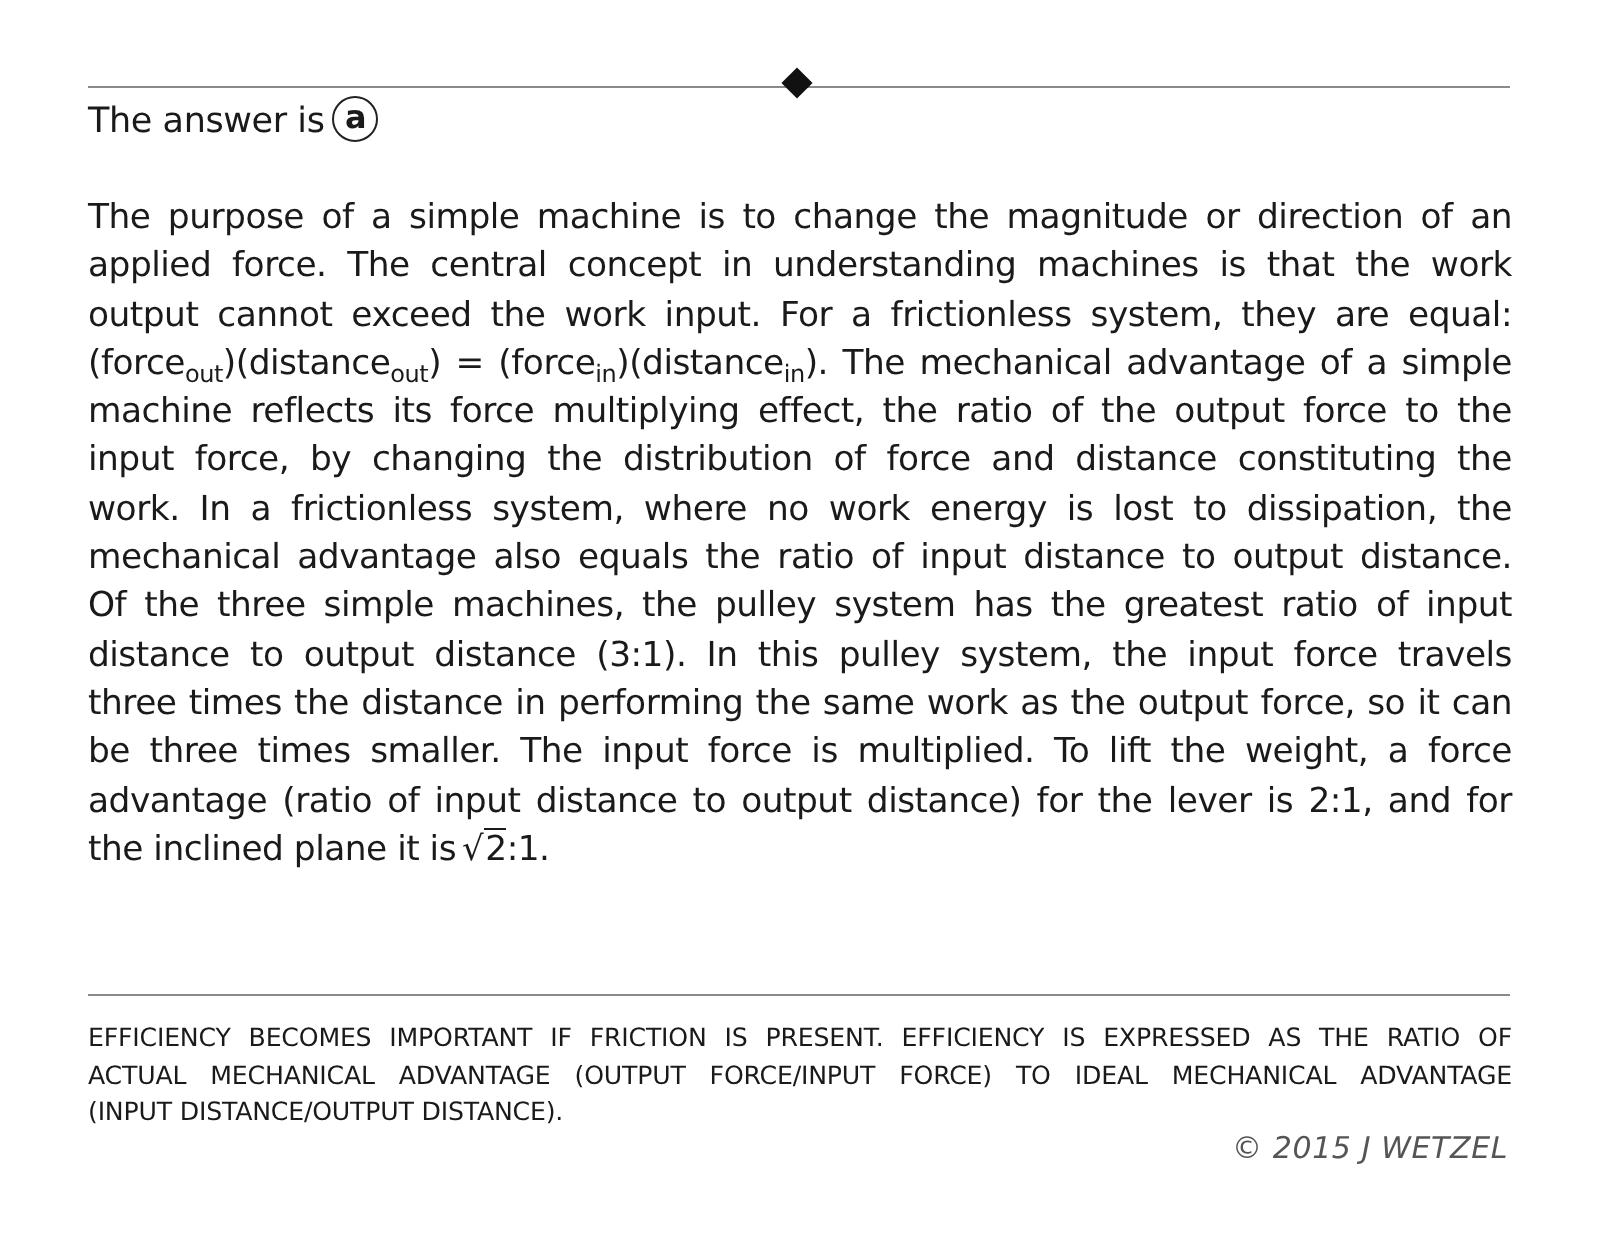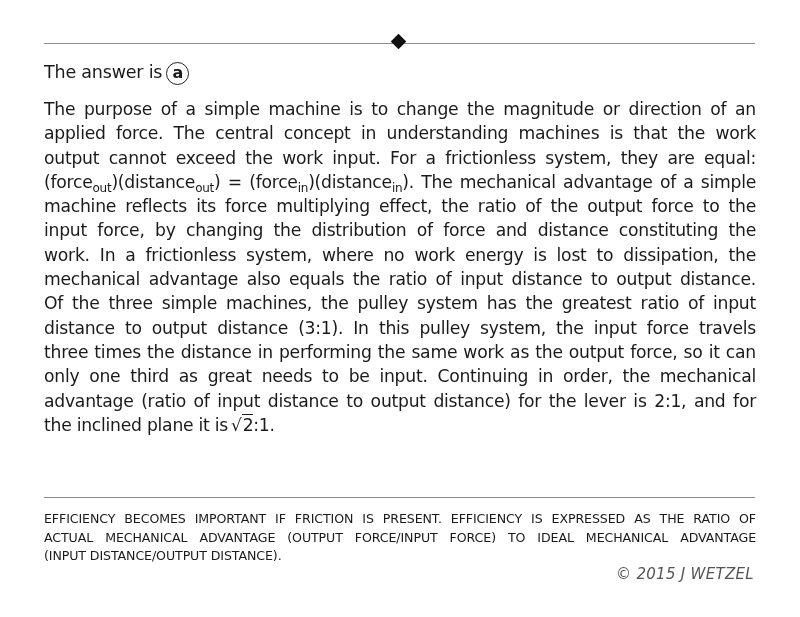--- a/index.html
+++ b/index.html
@@ -28,25 +28,25 @@
       left: 393px;
       top: 36px;
       width: 11px;
       height: 11px;
       background: #111111;
       transform: rotate(45deg);
     }
     .answer-line {
       position: absolute;
       left: 44px;
-      top: 59px;
+      top: 48px;
       font-size: 17.5px;
       line-height: 26px;
       display: flex;
-      align-items: flex-end;
+      align-items: flex-start;
       letter-spacing: -0.2px;
     }
     .answer-circle {
       display: inline-flex;
       align-items: center;
       justify-content: center;
       width: 23px;
       height: 23px;
       border: 1.3px solid #222;
       border-radius: 50%;
@@ -146,21 +146,21 @@
   <div class="body-line">
     <span>(force</span><sub>out</sub><span>)(distance</span><sub>out</sub><span>) = (force</span><sub>in</sub><span>)(distance</span><sub>in</sub><span>).  The mechanical advantage of a simple</span>
   </div>
   <div class="body-line">machine reflects its force multiplying effect, the ratio of the output force to the</div>
   <div class="body-line">input force, by changing the distribution of force and distance constituting the</div>
   <div class="body-line">work.  In a frictionless system, where no work energy is lost to dissipation, the</div>
   <div class="body-line">mechanical advantage also equals the ratio of input distance to output distance.</div>
   <div class="body-line">Of the three simple machines, the pulley system has the greatest ratio of input</div>
   <div class="body-line">distance to output distance (3:1).  In this pulley system, the input force travels</div>
   <div class="body-line">three times the distance in performing the same work as the output force, so it can</div>
-  <div class="body-line">only one third as great needs to be input.  Continuing in order, the mechanical</div>
+  <div class="body-line">be three times smaller.  The input force is multiplied.  To lift the weight, a force</div>
   <div class="body-line">advantage (ratio of input distance to output distance) for the lever is 2:1, and for</div>
   <div class="body-line last">
     <span>the inclined plane it is</span><span class="sqrt"><span class="sqrt-sign">√</span><span class="sqrt-arg">2</span></span><span>:1.</span>
   </div>
 </div>
 
 <div class="bottom-rule"></div>
 
 <div class="note-text">
   <div class="note-line">EFFICIENCY BECOMES IMPORTANT IF FRICTION IS PRESENT.  EFFICIENCY IS EXPRESSED AS THE RATIO OF</div>

